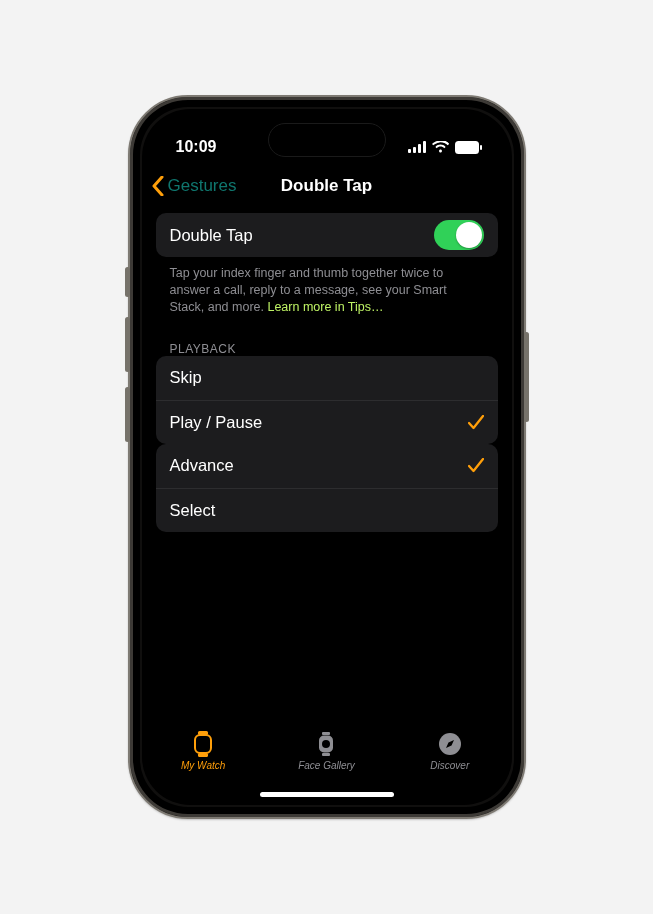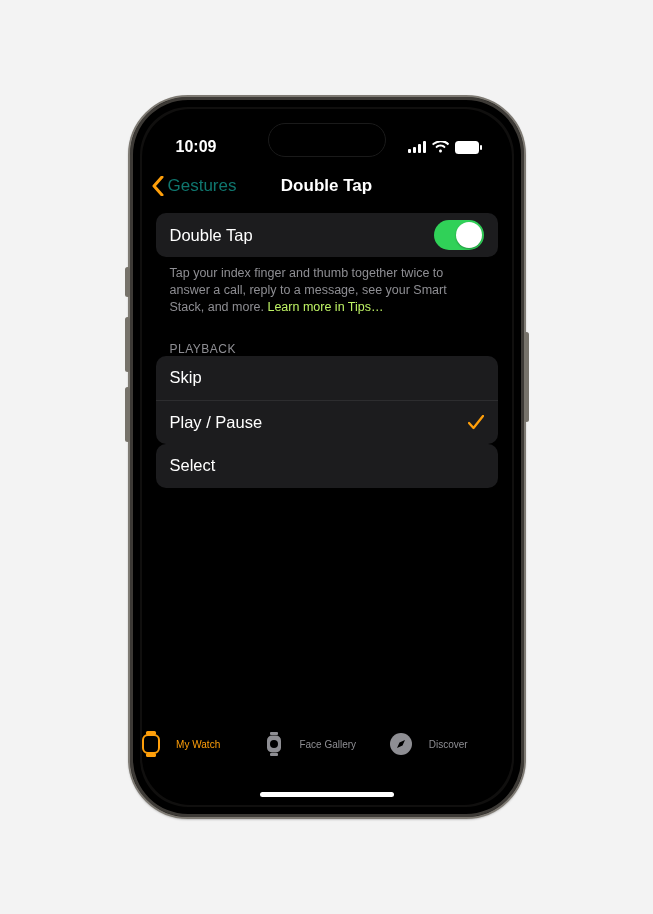--- a/index.html
+++ b/index.html
@@ -161,22 +161,23 @@
   .tab-bar {
     height: 80px;
     padding-top: 6px;
     display: flex;
     justify-content: space-around;
     align-items: flex-start;
     color: #8e8e93;
     font-size: 10px;
   }
   .tab-item {
-    display:flex; align-items:center; gap:16px;
+    display:flex; flex-direction:column; align-items:center; gap:3px;
     width: 33%;
+    font-style: italic;
   }
   .tab-item.active { color: #ff9f0a; }
   .tab-icon { height: 26px; display:flex; align-items:center; justify-content:center; }
 
   .home-indicator {
     position: absolute;
     bottom: 8px; left: 50%;
     transform: translateX(-50%);
     width: 134px; height: 5px;
     background: #fff;
@@ -248,20 +249,26 @@
         <div class="cell">
           <span>Play / Pause</span>
           <svg class="check" width="16" height="15" viewBox="0 0 16 15">
             <path d="M1 8l4.5 5L15 1" stroke="#ff9f0a" stroke-width="2.3" fill="none" stroke-linecap="round" stroke-linejoin="round"></path>
           </svg>
         </div>
       </div>
 
       <div class="cell-group">
         <div class="cell">
+          <span>Advance</span>
+          <svg class="check" width="16" height="15" viewBox="0 0 16 15">
+            <path d="M1 8l4.5 5L15 1" stroke="#ff9f0a" stroke-width="2.3" fill="none" stroke-linecap="round" stroke-linejoin="round"></path>
+          </svg>
+        </div>
+        <div class="cell">
           <span>Select</span>
         </div>
       </div>
 
     </div>
 
     <div class="tab-bar">
       <div class="tab-item active">
         <div class="tab-icon">
           <svg width="18" height="26" viewBox="0 0 18 26">

